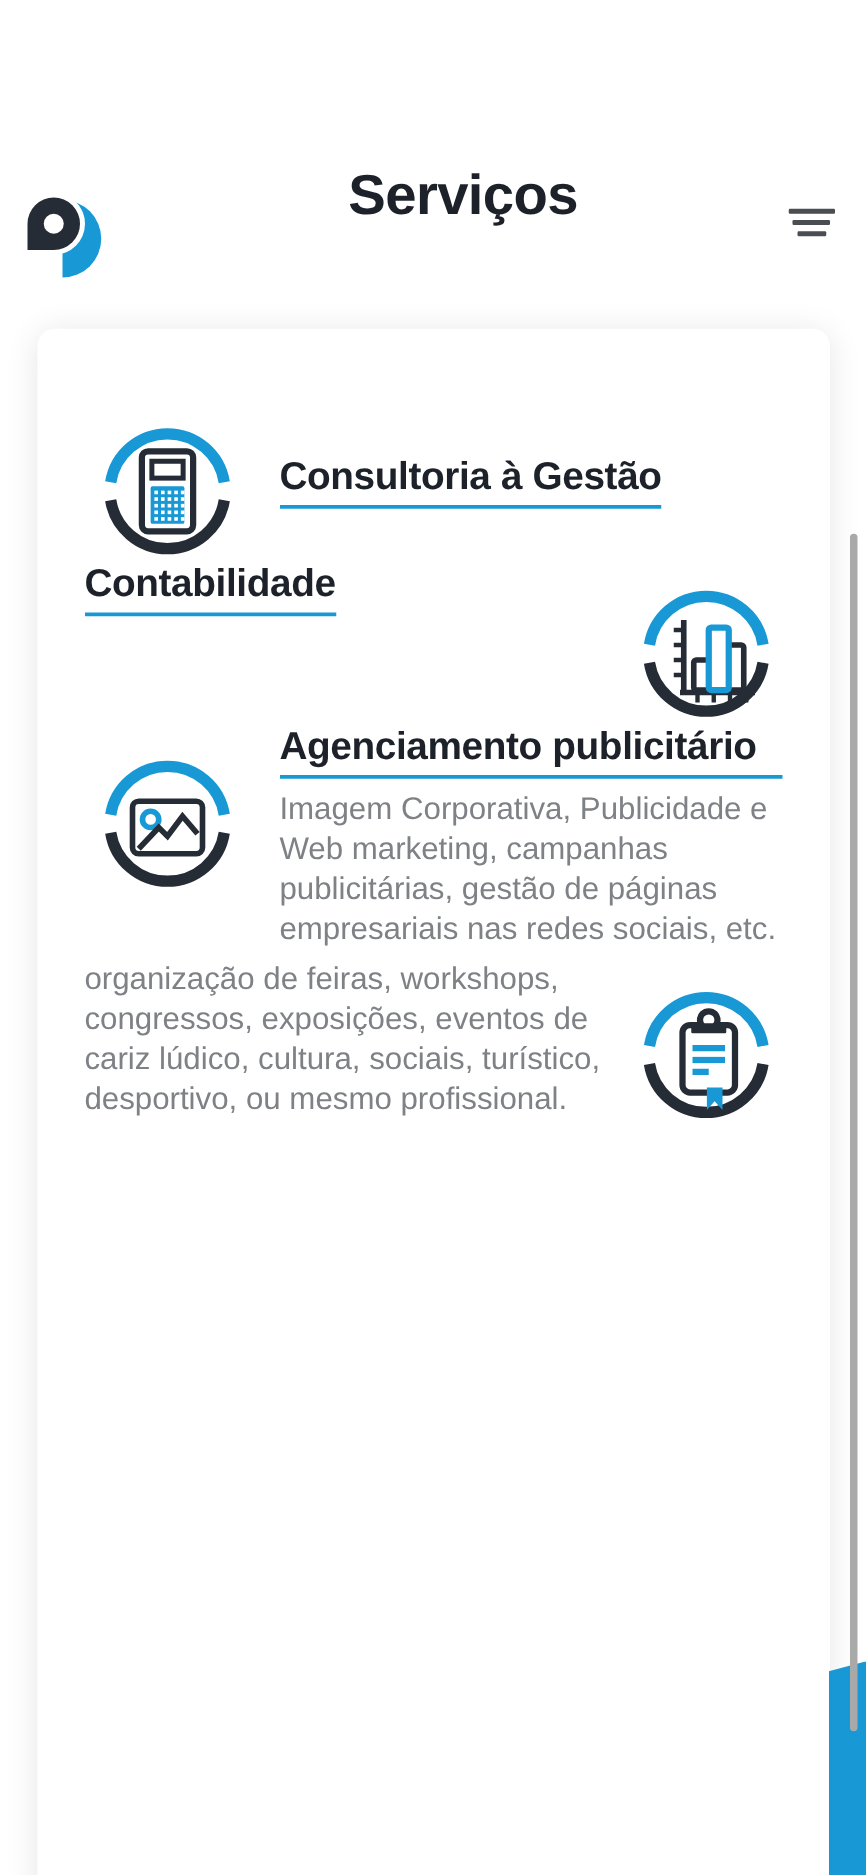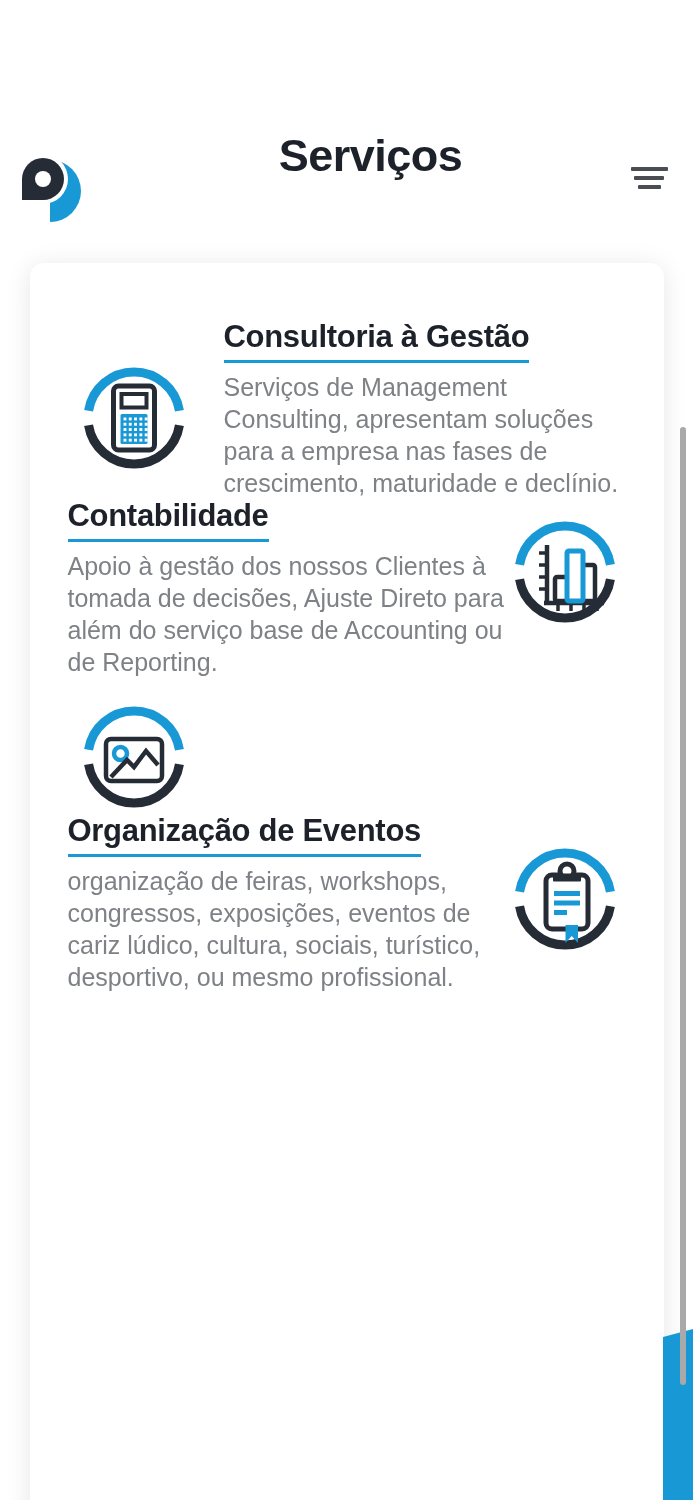--- a/index.html
+++ b/index.html
@@ -159,28 +159,26 @@
             <rect x="46.5" y="77.7" width="2.9" height="2.9"></rect>
               <rect x="51.8" y="77.7" width="2.9" height="2.9"></rect>
               <rect x="57.1" y="77.7" width="2.9" height="2.9"></rect>
               <rect x="62.4" y="77.7" width="2.9" height="2.9"></rect>
               <rect x="67.7" y="77.7" width="2.9" height="2.9"></rect>
           </g>
         </svg>
       </div>
       <div class="text-col-a">
         <a class="svc-title">Consultoria à Gestão</a>
-        <p class="svc-desc">Serviços de Management Consulting, apresentam soluções para a empresa nas fases de crescimento, maturidade e declínio.</p>
       </div>
     </section>
 
     <section class="service-row">
       <div class="text-col-b">
         <a class="svc-title">Contabilidade</a>
-        <p class="svc-desc">Apoio à gestão dos nossos Clientes à tomada de decisões, Ajuste Direto para além do serviço base de Accounting ou de Reporting.</p>
       </div>
       <div class="icon-col-right">
         <svg class="svc-icon mt16" viewBox="0 0 114 114">
           <path d="M 11.57 49.80 A 46 46 0 0 1 102.43 49.80" fill="none" stroke="#1899d6" stroke-width="9"></path>
           <path d="M 11.57 64.20 A 46 46 0 0 0 102.43 64.20" fill="none" stroke="#262c36" stroke-width="9"></path>
           <g stroke="#262c36" stroke-width="3.5">
             <line x1="31" y1="38" x2="39" y2="38"></line>
               <line x1="31" y1="50" x2="39" y2="50"></line>
               <line x1="31" y1="62" x2="39" y2="62"></line>
               <line x1="31" y1="74" x2="39" y2="74"></line>
@@ -201,25 +199,28 @@
     <section class="service-row">
       <div class="icon-col-left">
         <svg class="svc-icon mt22" viewBox="0 0 114 114">
           <path d="M 11.57 49.80 A 46 46 0 0 1 102.43 49.80" fill="none" stroke="#1899d6" stroke-width="9"></path>
           <path d="M 11.57 64.20 A 46 46 0 0 0 102.43 64.20" fill="none" stroke="#262c36" stroke-width="9"></path>
           <rect x="29" y="39" width="56" height="42" rx="5" fill="#fff" stroke="#262c36" stroke-width="4.5"></rect>
           <circle cx="43.5" cy="53.5" r="6.5" fill="#fff" stroke="#1899d6" stroke-width="4.5"></circle>
           <polyline points="34,77 50,60 57,67 69,51 81,65" fill="none" stroke="#262c36" stroke-width="4.5" stroke-linejoin="miter"></polyline>
         </svg>
       </div>
+      <div class="text-col-a">
+        <a class="svc-title full">Agenciamento publicitário</a>
+        <p class="svc-desc">Imagem Corporativa, Publicidade e Web marketing, campanhas publicitárias, gestão de páginas empresariais nas redes sociais, etc.</p>
+      </div>
     </section>
 
     <section class="service-row">
       <div class="text-col-b">
-        <a class="svc-title">Organização de Eventos</a>
         <p class="svc-desc">organização de feiras, workshops, congressos, exposições, eventos de cariz lúdico, cultura, sociais, turístico, desportivo, ou mesmo profissional.</p>
       </div>
       <div class="icon-col-right">
         <svg class="svc-icon mt28" viewBox="0 0 114 114">
           <path d="M 11.57 49.80 A 46 46 0 0 1 102.43 49.80" fill="none" stroke="#1899d6" stroke-width="9"></path>
           <path d="M 11.57 64.20 A 46 46 0 0 0 102.43 64.20" fill="none" stroke="#262c36" stroke-width="9"></path>
           <rect x="38" y="33" width="42" height="54" rx="6" fill="#fff" stroke="#262c36" stroke-width="5"></rect>
           <circle cx="59" cy="29" r="7" fill="#fff" stroke="#262c36" stroke-width="5"></circle>
           <rect x="45" y="31.5" width="28" height="8" rx="1" fill="#262c36"></rect>
           <rect x="46" y="49" width="26" height="5" fill="#1899d6"></rect>

